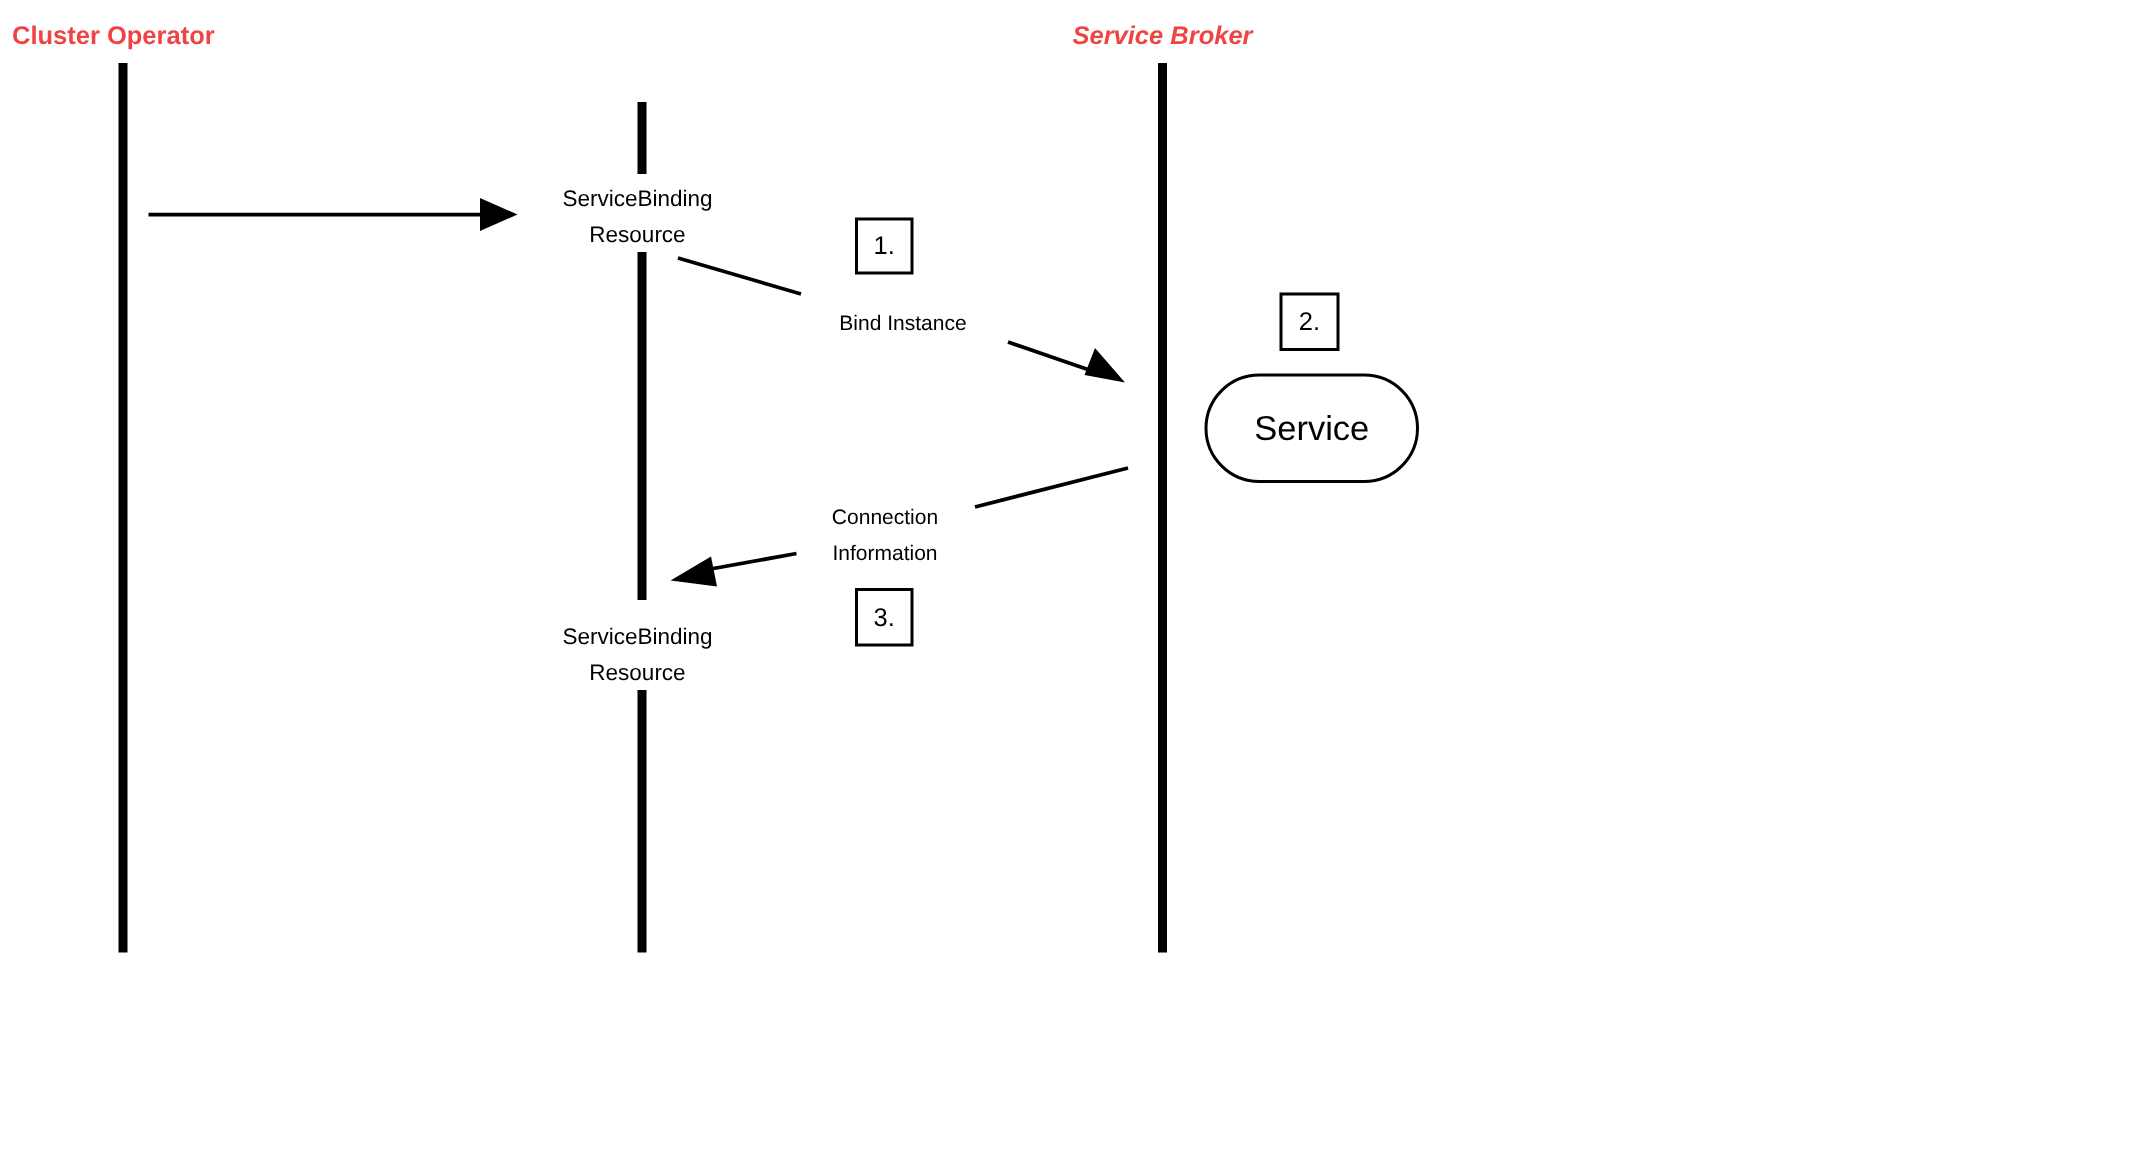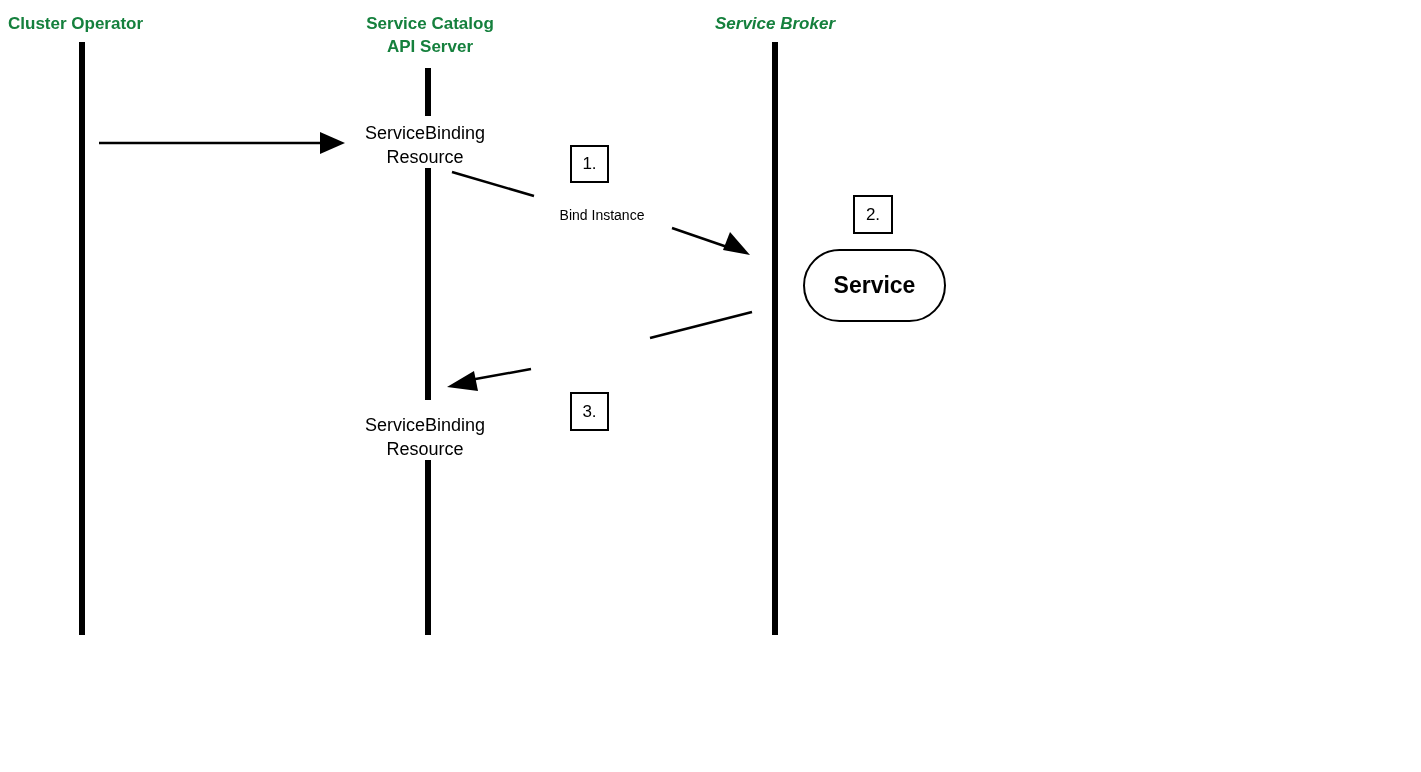--- a/index.html
+++ b/index.html
@@ -17,36 +17,36 @@
   }
   .lifeline {
     position: absolute;
     background: #000000;
     width: 6px;
   }
   .actor-title {
     position: absolute;
     font-weight: bold;
     font-size: 17px;
-    color: #15803d;
+    color: #ef4444;
     text-align: center;
     line-height: 23px;
     white-space: pre-line;
   }
   .msg-label {
     position: absolute;
     font-size: 14px;
     color: #000000;
     text-align: center;
     line-height: 24px;
     white-space: pre-line;
   }
   .res-label {
     position: absolute;
-    font-size: 18px;
+    font-size: 15px;
     color: #000000;
     text-align: center;
     line-height: 24px;
     white-space: pre-line;
   }
   .step-box {
     position: absolute;
     border: 2px solid #000000;
     background: #ffffff;
     box-sizing: border-box;
@@ -58,60 +58,60 @@
   }
   .service-node {
     position: absolute;
     border: 2px solid #000000;
     background: #ffffff;
     box-sizing: border-box;
     display: flex;
     align-items: center;
     justify-content: center;
     font-size: 23px;
-    font-weight: bold;
+    font-weight: normal;
     color: #000000;
   }
   svg.arrows {
     position: absolute;
     left: 0;
     top: 0;
     width: 1421px;
     height: 772px;
     pointer-events: none;
   }
 </style>
 </head>
 <body>
 
 <div id="canvas">
 
   <div class="actor-title" style="left:8px; top:12px; width:165px; text-align:left;">Cluster Operator</div>
 
-  <div class="actor-title" style="left:340px; top:12px; width:180px;">Service Catalog
-API Server</div>
 
   <div class="actor-title" style="left:685px; top:12px; width:180px;font-style:italic;">Service Broker</div>
 
   <div class="lifeline" style="left:79px; top:42px; height:593px;"></div>
 
   <div class="lifeline" style="left:425px; top:68px; height:48px;"></div>
   <div class="lifeline" style="left:425px; top:168px; height:232px;"></div>
   <div class="lifeline" style="left:425px; top:460px; height:175px;"></div>
 
   <div class="lifeline" style="left:772px; top:42px; height:593px;"></div>
 
   <div class="res-label" style="left:335px; top:121px; width:180px;">ServiceBinding
 Resource</div>
 
   <div class="res-label" style="left:335px; top:413px; width:180px;">ServiceBinding
 Resource</div>
 
   <div class="msg-label" style="left:512px; top:203px; width:180px;">Bind Instance</div>
 
+  <div class="msg-label" style="left:500px; top:332px; width:180px;">Connection
+Information</div>
 
   <div class="step-box" style="left:570px; top:145px; width:39px; height:38px;">
     <span>1.</span>
   </div>
 
   <div class="step-box" style="left:853px; top:195px; width:40px; height:39px;">
     <span>2.</span>
   </div>
 
   <div class="step-box" style="left:570px; top:392px; width:39px; height:39px;">

